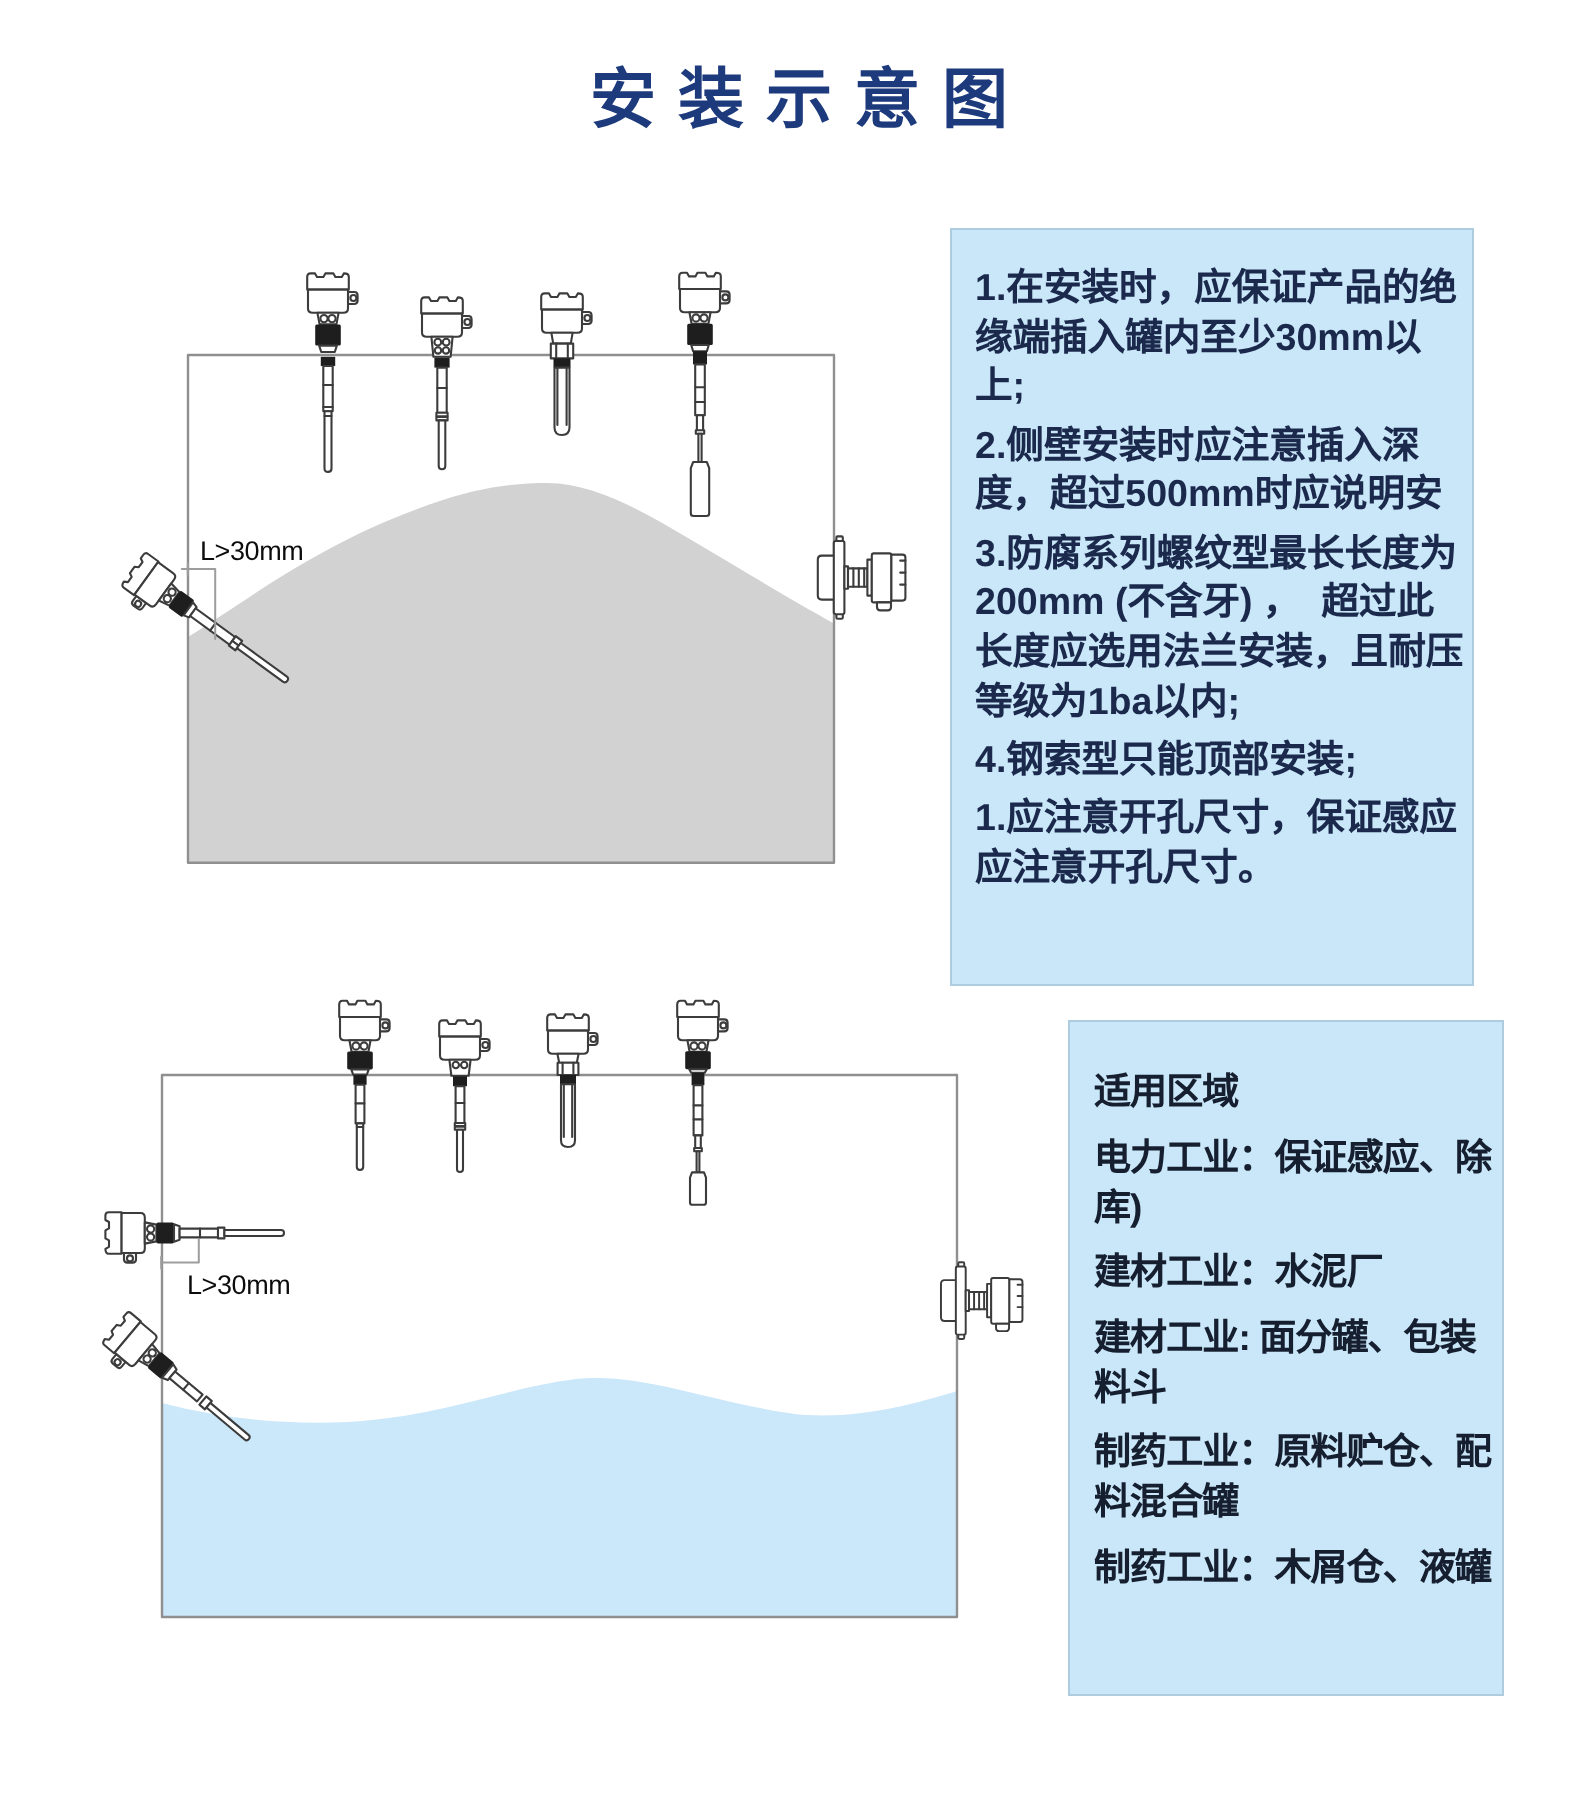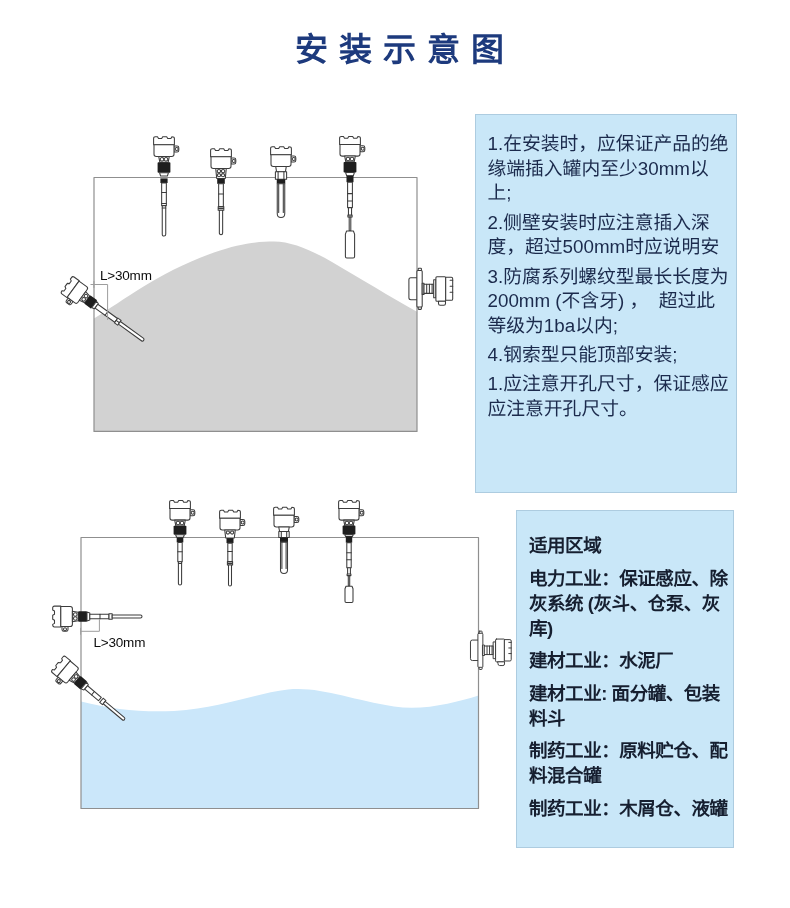--- a/index.html
+++ b/index.html
@@ -11,23 +11,23 @@
   .diagram-svg{position:absolute;left:0;top:0;width:790px;height:908px;}
   .dim-label{position:absolute;font-weight:400;font-size:13.5px;letter-spacing:-0.2px;
         color:var(--c-dim_text,#0c0c0c);white-space:pre;line-height:14px;}
   .dim-label.top{left:100px;top:269px;}
   .dim-label.bottom{left:93.5px;top:636px;}
   .panel{position:absolute;background:var(--c-panel_bg,#cbe8f8);box-sizing:border-box;
         border:1px solid rgba(140,170,195,.45);
         font-family:"Liberation Sans",sans-serif;}
   .panel.notes{left:475px;top:114px;width:262px;height:379px;padding:17px 6px 0 11.5px;
         color:var(--c-note_text,#1b2a4c);font-size:18.8px;line-height:24.7px;}
-  .panel.regions{left:516px;top:510px;width:218px;height:338px;padding:22px 4px 0 12px;
+  .panel.regions{left:534px;top:510px;width:218px;height:338px;padding:22px 4px 0 12px;
         color:var(--c-region_text,#161f30);font-size:18.5px;line-height:25px;font-weight:700;letter-spacing:-0.45px;}
-  .panel .item{margin:0 0 4.5px 0;}
+  .panel .item{margin:0 0 4.5px 0;font-weight:bold;}
   .panel.regions .item{margin:0 0 7.6px 0;}
   .panel .line{white-space:pre;}
   .regions-heading{margin:0 0 7.6px 0;font-size:18.5px;font-weight:700;}
 </style>
 </head>
 <body>
 
 <div class="page">
 
   <svg class="diagram-svg" viewBox="0 0 790 908">
@@ -254,36 +254,36 @@
       <div class="line">缘端插入罐内至少30mm以</div>
       <div class="line">上;</div>
     </div>
     <div class="item">
       <div class="line">2.侧壁安装时应注意插入深</div>
       <div class="line">度，超过500mm时应说明安</div>
     </div>
     <div class="item">
       <div class="line">3.防腐系列螺纹型最长长度为</div>
       <div class="line">200mm (不含牙) ，  超过此</div>
+      <div class="line">长度应选用法兰安装，且耐压</div>
       <div class="line">等级为1ba以内;</div>
     </div>
     <div class="item">
       <div class="line">4.钢索型只能顶部安装;</div>
     </div>
     <div class="item">
       <div class="line">1.应注意开孔尺寸，保证感应</div>
       <div class="line">应注意开孔尺寸。</div>
     </div>
   </div>
 
   <div class="panel regions">
     <div class="regions-heading">适用区域</div>
     <div class="item">
       <div class="line">电力工业：保证感应、除</div>
-      <div class="line">灰系统 (灰斗、仓泵、灰</div>
       <div class="line">库)</div>
     </div>
     <div class="item">
       <div class="line">建材工业：水泥厂</div>
     </div>
     <div class="item">
       <div class="line">建材工业: 面分罐、包装</div>
       <div class="line">料斗</div>
     </div>
     <div class="item">

